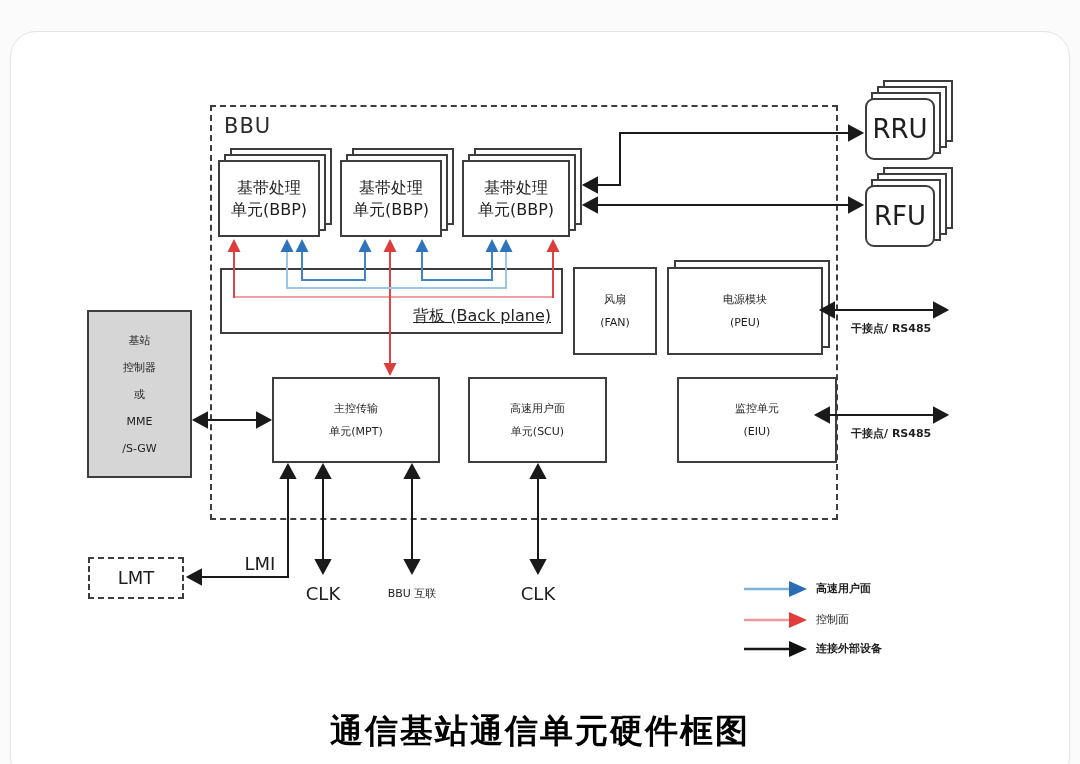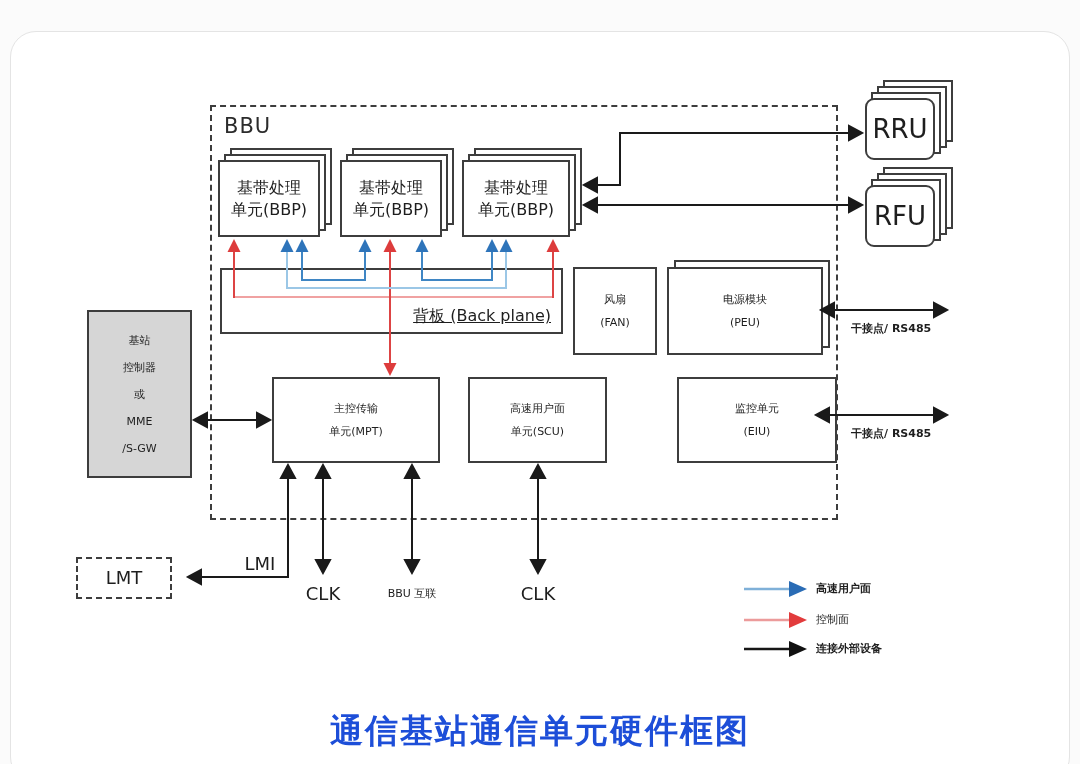--- a/index.html
+++ b/index.html
@@ -89,21 +89,21 @@
   </div>
 
   <div class="box grayfill f17" style="left:87px;top:285px;width:105px;height:168px;line-height:27px;">
     <span class="l">基站</span>
     <span class="l">控制器</span>
     <span class="l">或</span>
     <span class="l">MME</span>
     <span class="l">/S-GW</span>
   </div>
 
-  <div class="dashedbox f18" style="left:76px;top:532px;width:96px;height:42px;display:flex;align-items:center;justify-content:center;text-align:center;">
+  <div class="dashedbox f18" style="left:88px;top:532px;width:96px;height:42px;display:flex;align-items:center;justify-content:center;text-align:center;">
     <span>LMT</span>
   </div>
 
   <div class="stack" style="left:865px;top:73px;width:70px;height:62px;">
     <div class="ghost" style="left:18px;top:-18px;"></div>
     <div class="ghost" style="left:12px;top:-12px;"></div>
     <div class="ghost" style="left:6px;top:-6px;"></div>
     <div class="front f19">
       <span>RRU</span>
     </div>
@@ -130,21 +130,21 @@
   </div>
   <div class="lbl f17" style="left:851px;top:396px;font-weight:600;line-height:26px;">
     <span class="l">干接点/</span>
     <span class="l">RS485</span>
   </div>
 
   <div class="lbl f17" style="left:816px;top:552px;font-weight:600;">高速用户面</div>
   <div class="lbl f17" style="left:816px;top:583px;font-weight:400;">控制面</div>
   <div class="lbl f17" style="left:816px;top:612px;font-weight:600;">连接外部设备</div>
 
-  <div class="title" style="color:#1d4ed8;">通信基站通信单元硬件框图</div>
+  <div class="title" style="color:#000000;">通信基站通信单元硬件框图</div>
 
   <svg class="overlay" width="1080" height="764" viewBox="0 0 1080 764">
 
     <g stroke="#1a1a1a" stroke-width="2" fill="#1a1a1a">
       <polyline points="597,160 620,160 620,108 850,108" fill="none"></polyline>
       <polygon points="584,160 597,153 597,167"></polygon>
       <polygon points="862,108 849,101 849,115"></polygon>
       <line x1="597" y1="180" x2="850" y2="180"></line>
       <polygon points="584,180 597,173 597,187"></polygon>
       <polygon points="862,180 849,173 849,187"></polygon>

